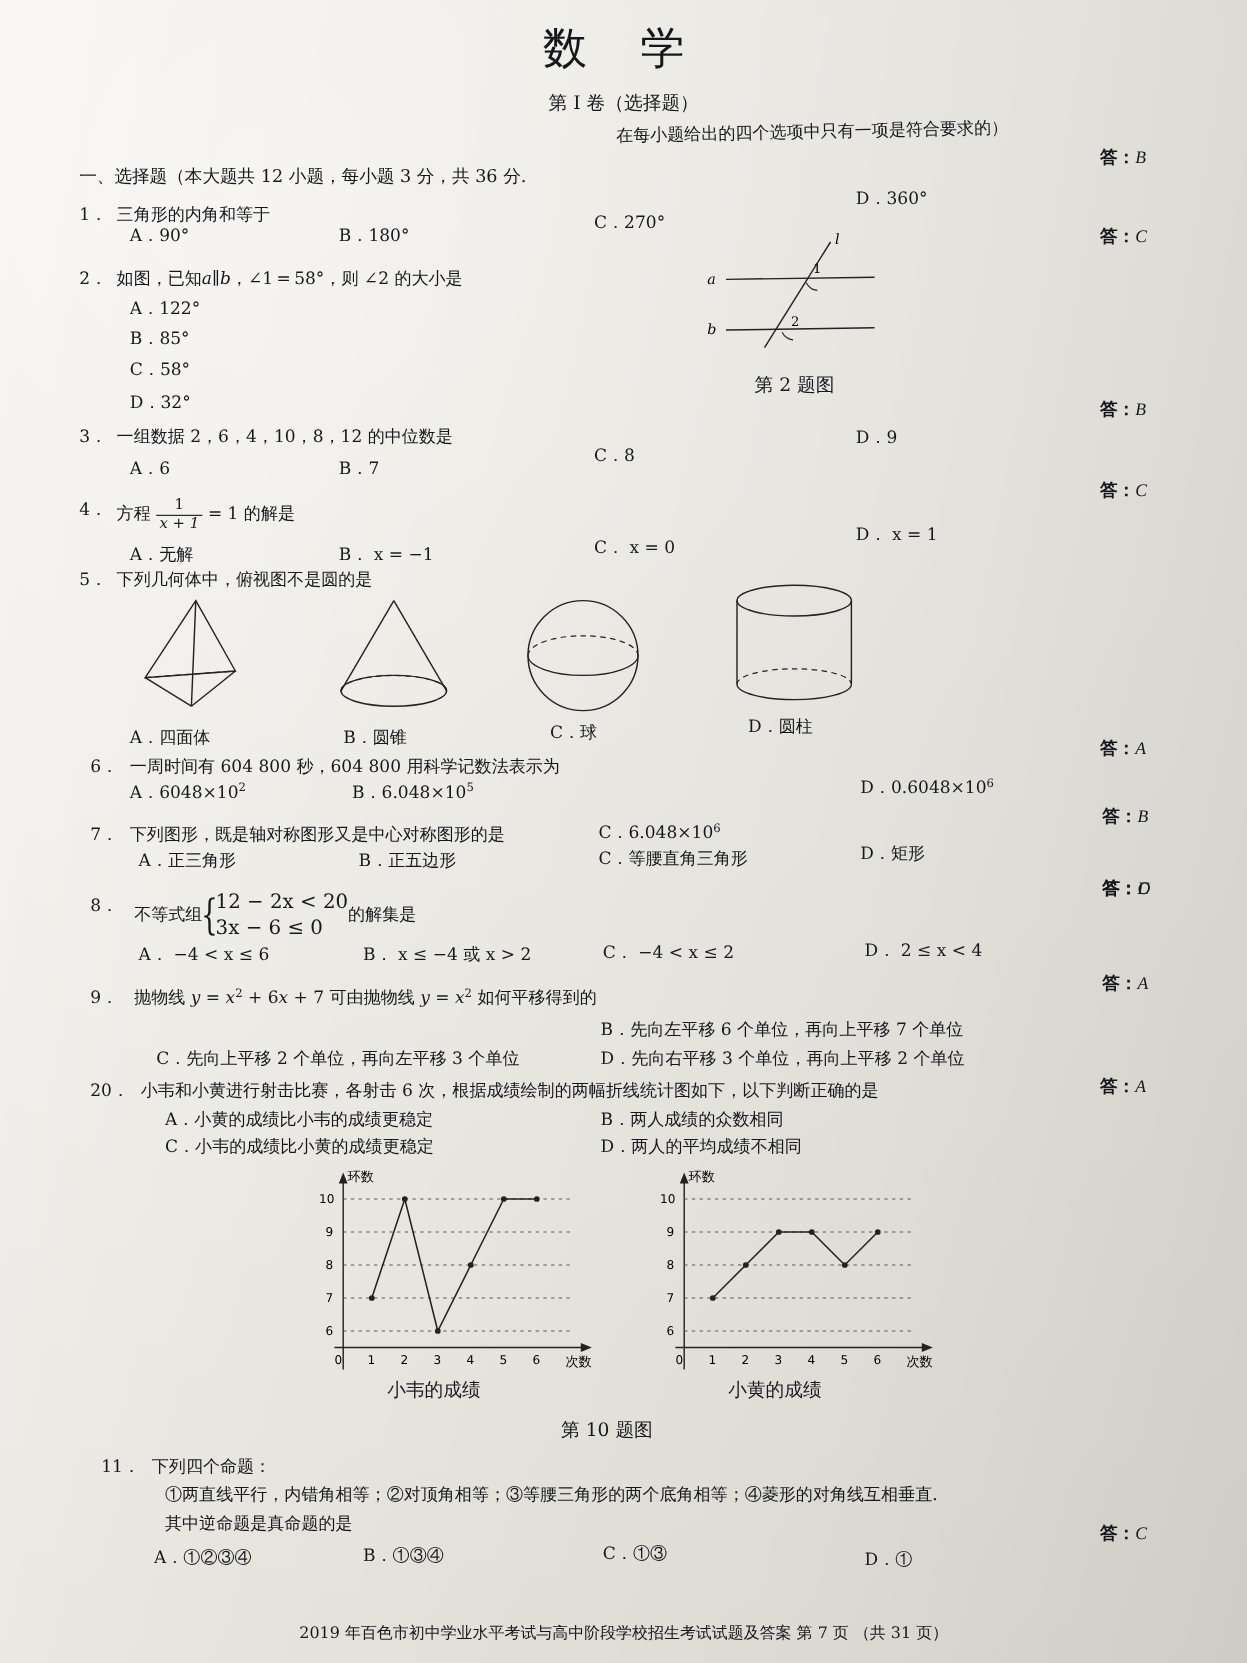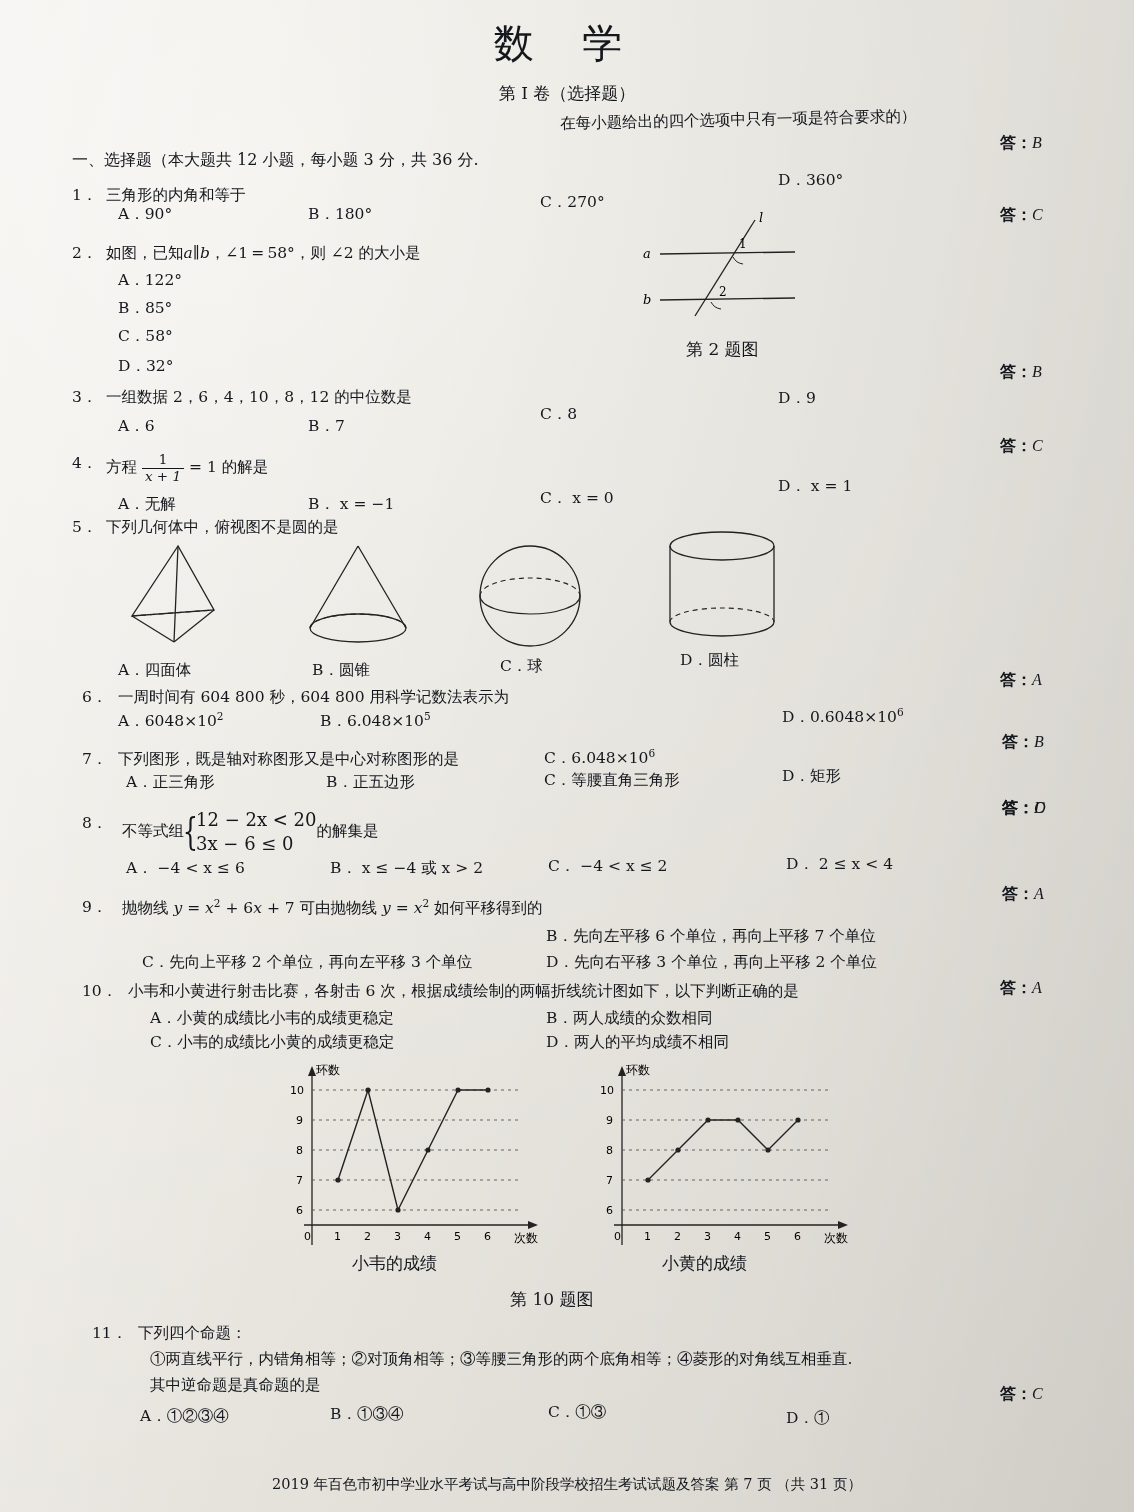--- a/index.html
+++ b/index.html
@@ -225,21 +225,21 @@
   <div class="opt" style="top:926px;left:546px;">B．先向左平移 6 个单位，再向上平移 7 个单位</div>
   <div class="opt" style="top:952px;left:142px;">C．先向上平移 2 个单位，再向左平移 3 个单位</div>
   <div class="opt" style="top:952px;left:546px;">D．先向右平移 3 个单位，再向上平移 2 个单位</div>
   <div class="ans" style="top:884px;left:1002px;">
     <b>答：</b><span class="ansv">A</span>
   </div>
   <div class="ans" style="top:798px;left:1002px;">
     <b>答：</b><span class="ansv">C</span>
   </div>
 
-  <div class="q" style="top:980px;left:82px;">10．</div>
+  <div class="q" style="top:980px;left:82px;">20．</div>
   <div class="q" style="top:980px;left:128px;">小韦和小黄进行射击比赛，各射击 6 次，根据成绩绘制的两幅折线统计图如下，以下判断正确的是</div>
   <div class="opt" style="top:1008px;left:150px;">A．小黄的成绩比小韦的成绩更稳定</div>
   <div class="opt" style="top:1008px;left:546px;">B．两人成绩的众数相同</div>
   <div class="opt" style="top:1032px;left:150px;">C．小韦的成绩比小黄的成绩更稳定</div>
   <div class="opt" style="top:1032px;left:546px;">D．两人的平均成绩不相同</div>
   <div class="ans" style="top:978px;left:1000px;">
     <b>答：</b><span class="ansv">A</span>
   </div>
 
   <div class="fig" style="top:1060px;left:282px;">

